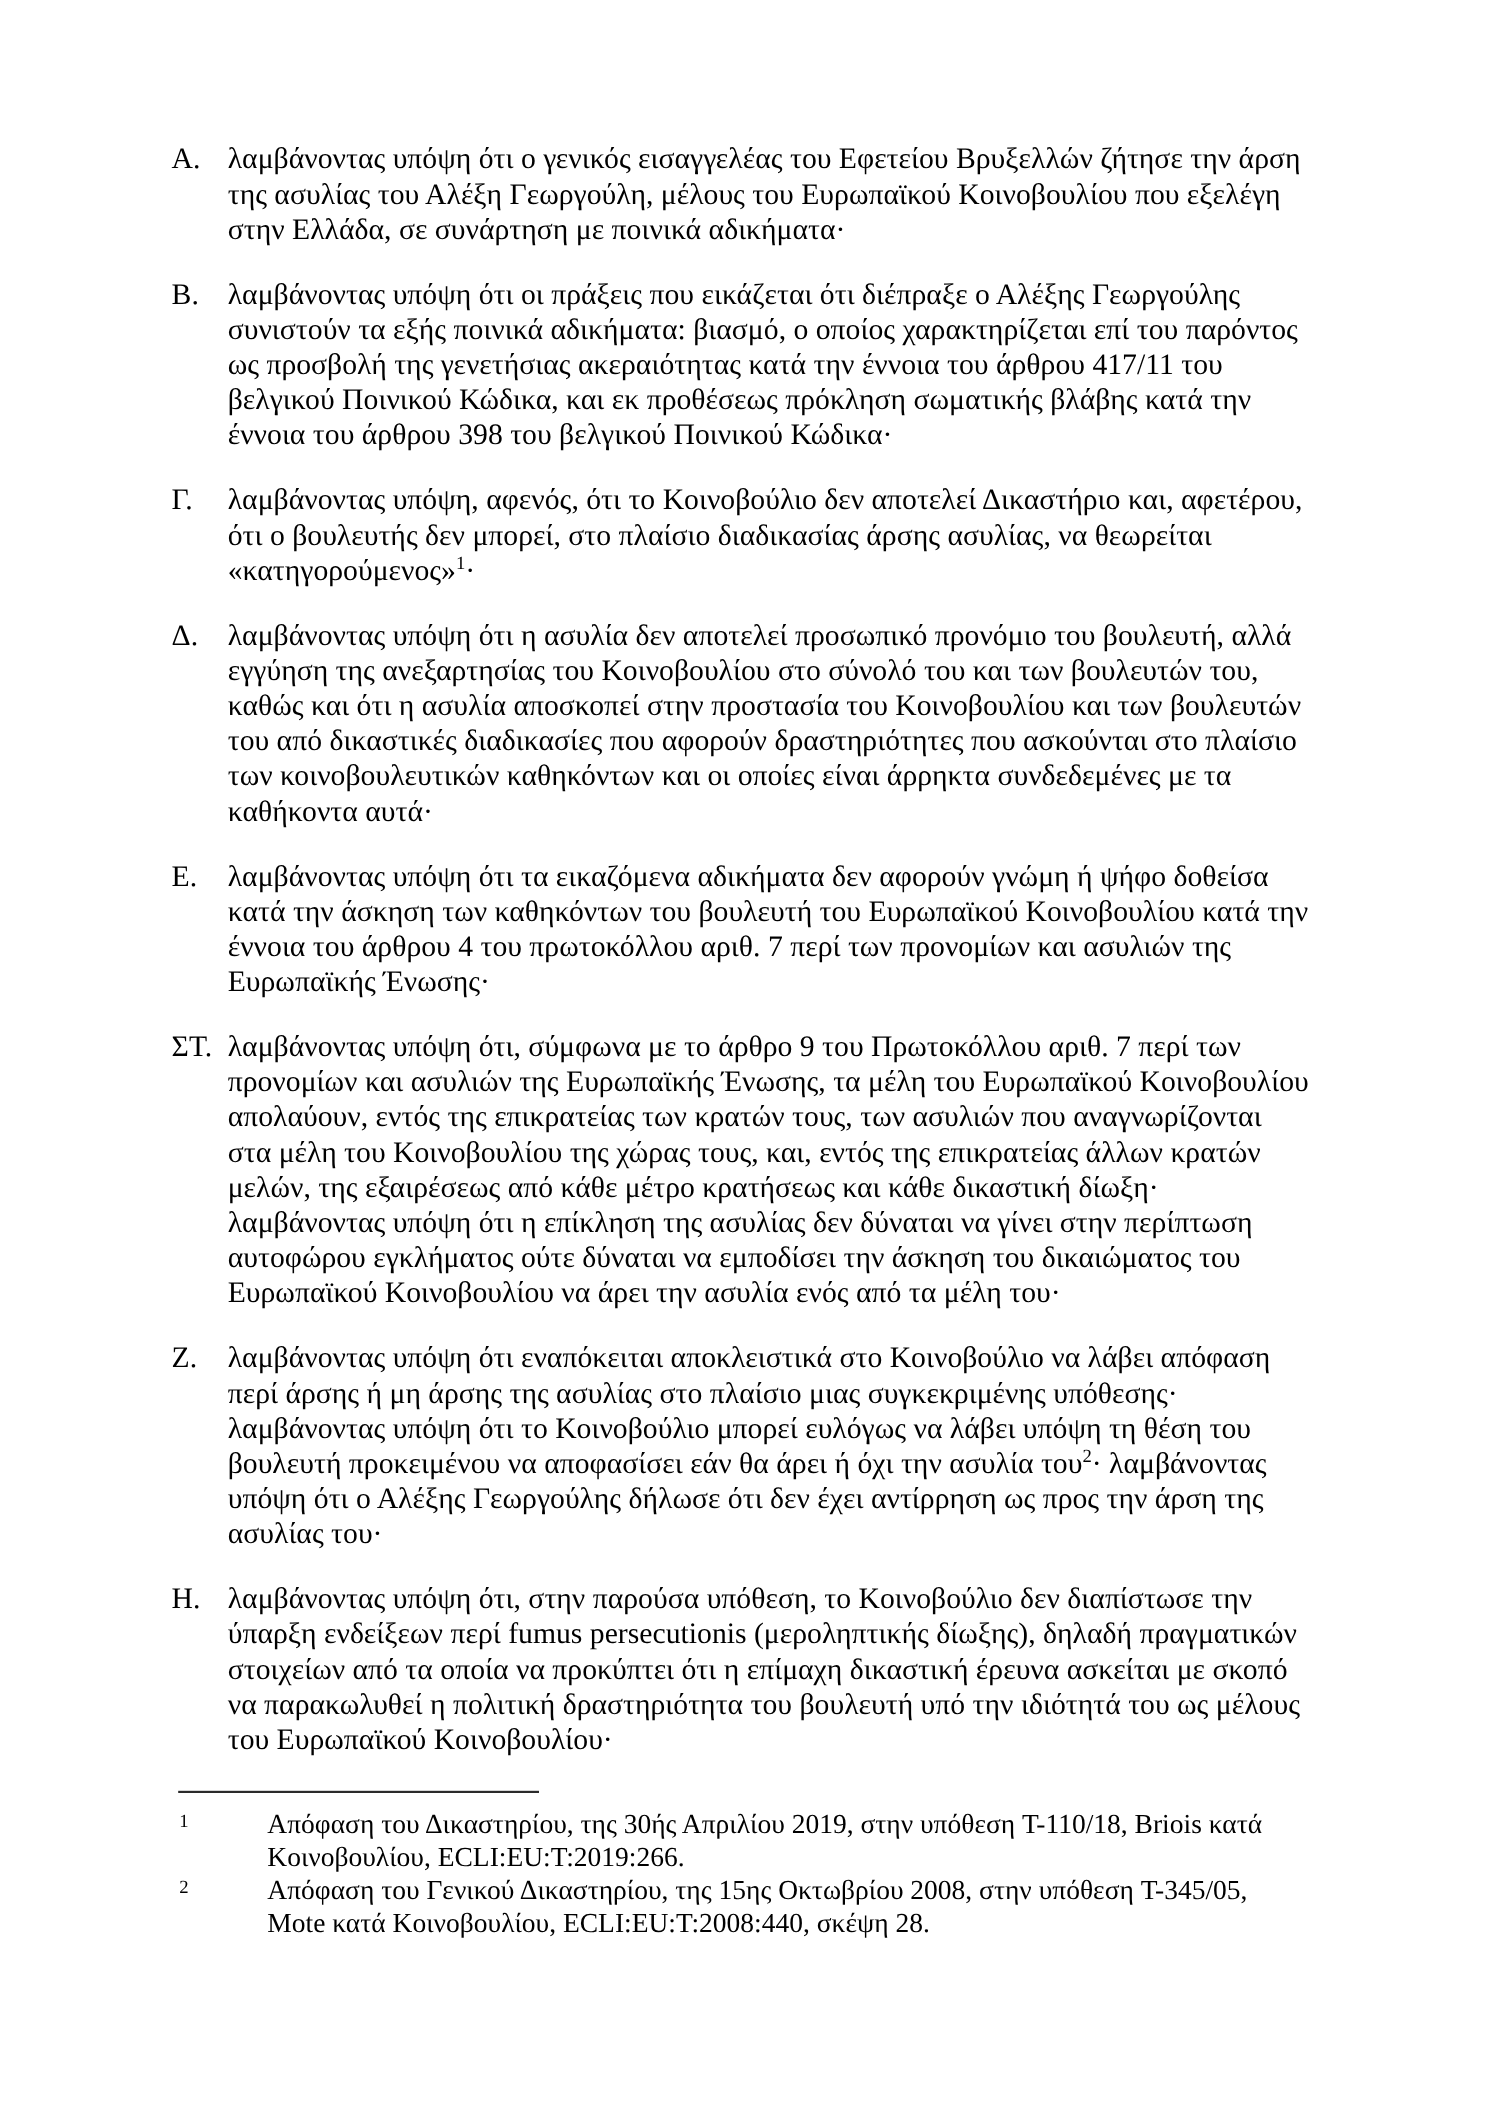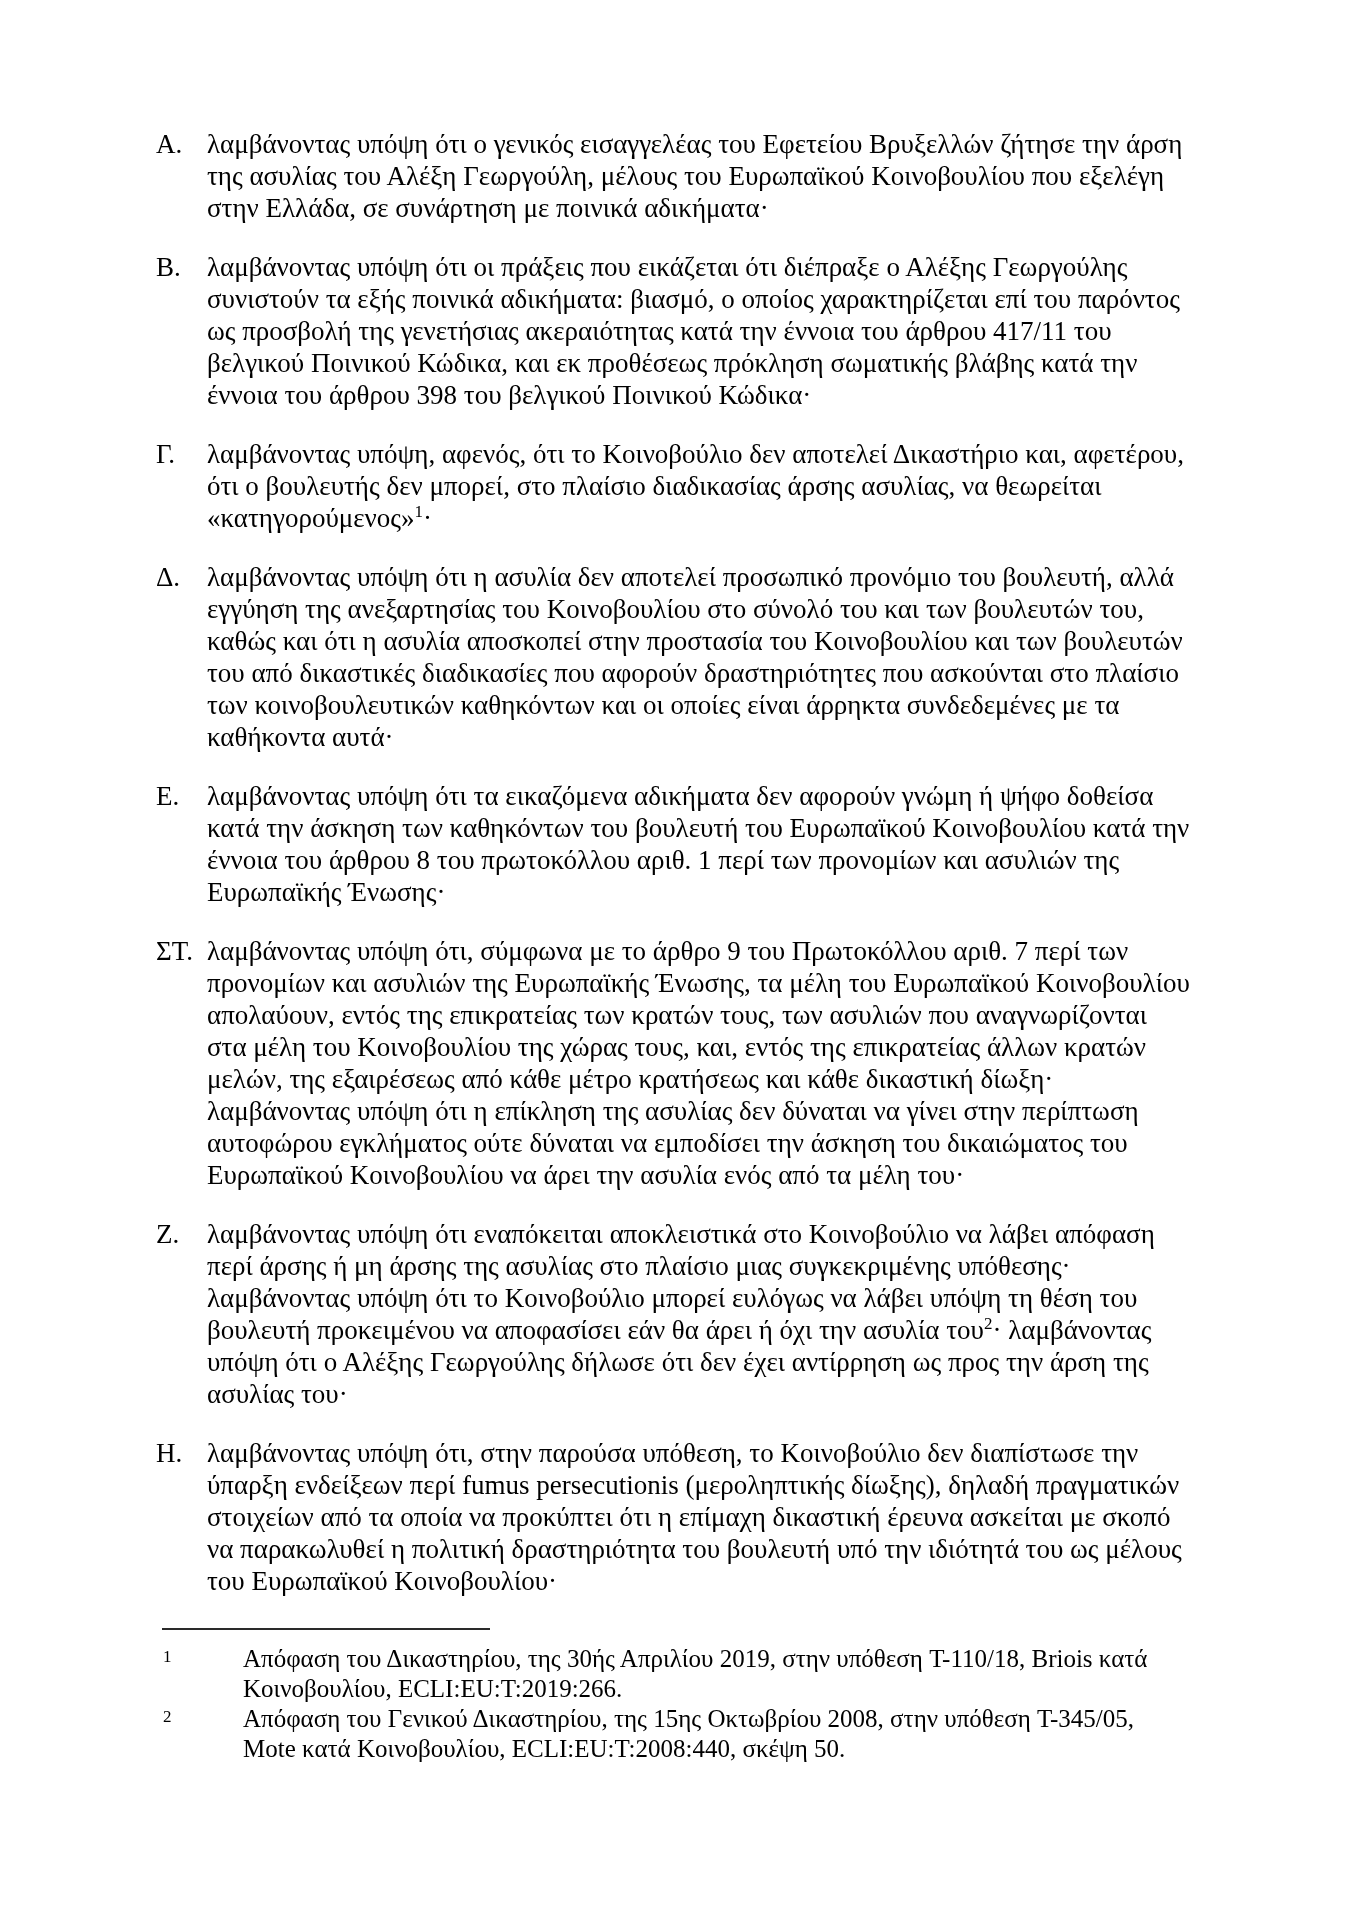--- a/index.html
+++ b/index.html
@@ -92,21 +92,21 @@
         <div class="recital">
           <div class="recital-label">Γ.</div>
           <div class="recital-text"><span>λαμβάνοντας υπόψη, αφενός, ότι το Κοινοβούλιο δεν αποτελεί Δικαστήριο και, αφετέρου, ότι ο βουλευτής δεν μπορεί, στο πλαίσιο διαδικασίας άρσης ασυλίας, να θεωρείται «κατηγορούμενος»</span><sup class="fnref">1</sup><span>·</span></div>
         </div>
         <div class="recital">
           <div class="recital-label">Δ.</div>
           <div class="recital-text"><span>λαμβάνοντας υπόψη ότι η ασυλία δεν αποτελεί προσωπικό προνόμιο του βουλευτή, αλλά εγγύηση της ανεξαρτησίας του Κοινοβουλίου στο σύνολό του και των βουλευτών του, καθώς και ότι η ασυλία αποσκοπεί στην προστασία του Κοινοβουλίου και των βουλευτών του από δικαστικές διαδικασίες που αφορούν δραστηριότητες που ασκούνται στο πλαίσιο των κοινοβουλευτικών καθηκόντων και οι οποίες είναι άρρηκτα συνδεδεμένες με τα καθήκοντα αυτά·</span></div>
         </div>
         <div class="recital">
           <div class="recital-label">Ε.</div>
-          <div class="recital-text"><span>λαμβάνοντας υπόψη ότι τα εικαζόμενα αδικήματα δεν αφορούν γνώμη ή ψήφο δοθείσα κατά την άσκηση των καθηκόντων του βουλευτή του Ευρωπαϊκού Κοινοβουλίου κατά την έννοια του άρθρου 8 του πρωτοκόλλου αριθ. 1 περί των προνομίων και ασυλιών της Ευρωπαϊκής Ένωσης·</span></div>
+          <div class="recital-text"><span>λαμβάνοντας υπόψη ότι τα εικαζόμενα αδικήματα δεν αφορούν γνώμη ή ψήφο δοθείσα κατά την άσκηση των καθηκόντων του βουλευτή του Ευρωπαϊκού Κοινοβουλίου κατά την έννοια του άρθρου 4 του πρωτοκόλλου αριθ. 7 περί των προνομίων και ασυλιών της Ευρωπαϊκής Ένωσης·</span></div>
         </div>
         <div class="recital">
           <div class="recital-label">ΣΤ.</div>
           <div class="recital-text"><span>λαμβάνοντας υπόψη ότι, σύμφωνα με το άρθρο 9 του Πρωτοκόλλου αριθ. 7 περί των προνομίων και ασυλιών της Ευρωπαϊκής Ένωσης, τα μέλη του Ευρωπαϊκού Κοινοβουλίου απολαύουν, εντός της επικρατείας των κρατών τους, των ασυλιών που αναγνωρίζονται στα μέλη του Κοινοβουλίου της χώρας τους, και, εντός της επικρατείας άλλων κρατών μελών, της εξαιρέσεως από κάθε μέτρο κρατήσεως και κάθε δικαστική δίωξη· λαμβάνοντας υπόψη ότι η επίκληση της ασυλίας δεν δύναται να γίνει στην περίπτωση αυτοφώρου εγκλήματος ούτε δύναται να εμποδίσει την άσκηση του δικαιώματος του Ευρωπαϊκού Κοινοβουλίου να άρει την ασυλία ενός από τα μέλη του·</span></div>
         </div>
         <div class="recital">
           <div class="recital-label">Ζ.</div>
           <div class="recital-text"><span>λαμβάνοντας υπόψη ότι εναπόκειται αποκλειστικά στο Κοινοβούλιο να λάβει απόφαση περί άρσης ή μη άρσης της ασυλίας στο πλαίσιο μιας συγκεκριμένης υπόθεσης· λαμβάνοντας υπόψη ότι το Κοινοβούλιο μπορεί ευλόγως να λάβει υπόψη τη θέση του βουλευτή προκειμένου να αποφασίσει εάν θα άρει ή όχι την ασυλία του</span><sup class="fnref">2</sup><span>· λαμβάνοντας υπόψη ότι ο Αλέξης Γεωργούλης δήλωσε ότι δεν έχει αντίρρηση ως προς την άρση της ασυλίας του·</span></div>
         </div>
         <div class="recital">
@@ -115,17 +115,17 @@
         </div>
       </section>
     <div class="footnote-sep"></div>
     <section class="footnotes">
         <div class="footnote">
           <div class="footnote-number"><span class="fn-num">1</span></div>
           <div class="footnote-text">Απόφαση του Δικαστηρίου, της 30ής Απριλίου 2019, στην υπόθεση T-110/18, Briois κατά Κοινοβουλίου, ECLI:EU:T:2019:266.</div>
         </div>
         <div class="footnote">
           <div class="footnote-number"><span class="fn-num">2</span></div>
-          <div class="footnote-text">Απόφαση του Γενικού Δικαστηρίου, της 15ης Οκτωβρίου 2008, στην υπόθεση T-345/05, Mote κατά Κοινοβουλίου, ECLI:EU:T:2008:440, σκέψη 50.</div>
+          <div class="footnote-text">Απόφαση του Γενικού Δικαστηρίου, της 15ης Οκτωβρίου 2008, στην υπόθεση T-345/05, Mote κατά Κοινοβουλίου, ECLI:EU:T:2008:440, σκέψη 28.</div>
         </div>
       </section>
   </div>
 </div>
 
 </body></html>

